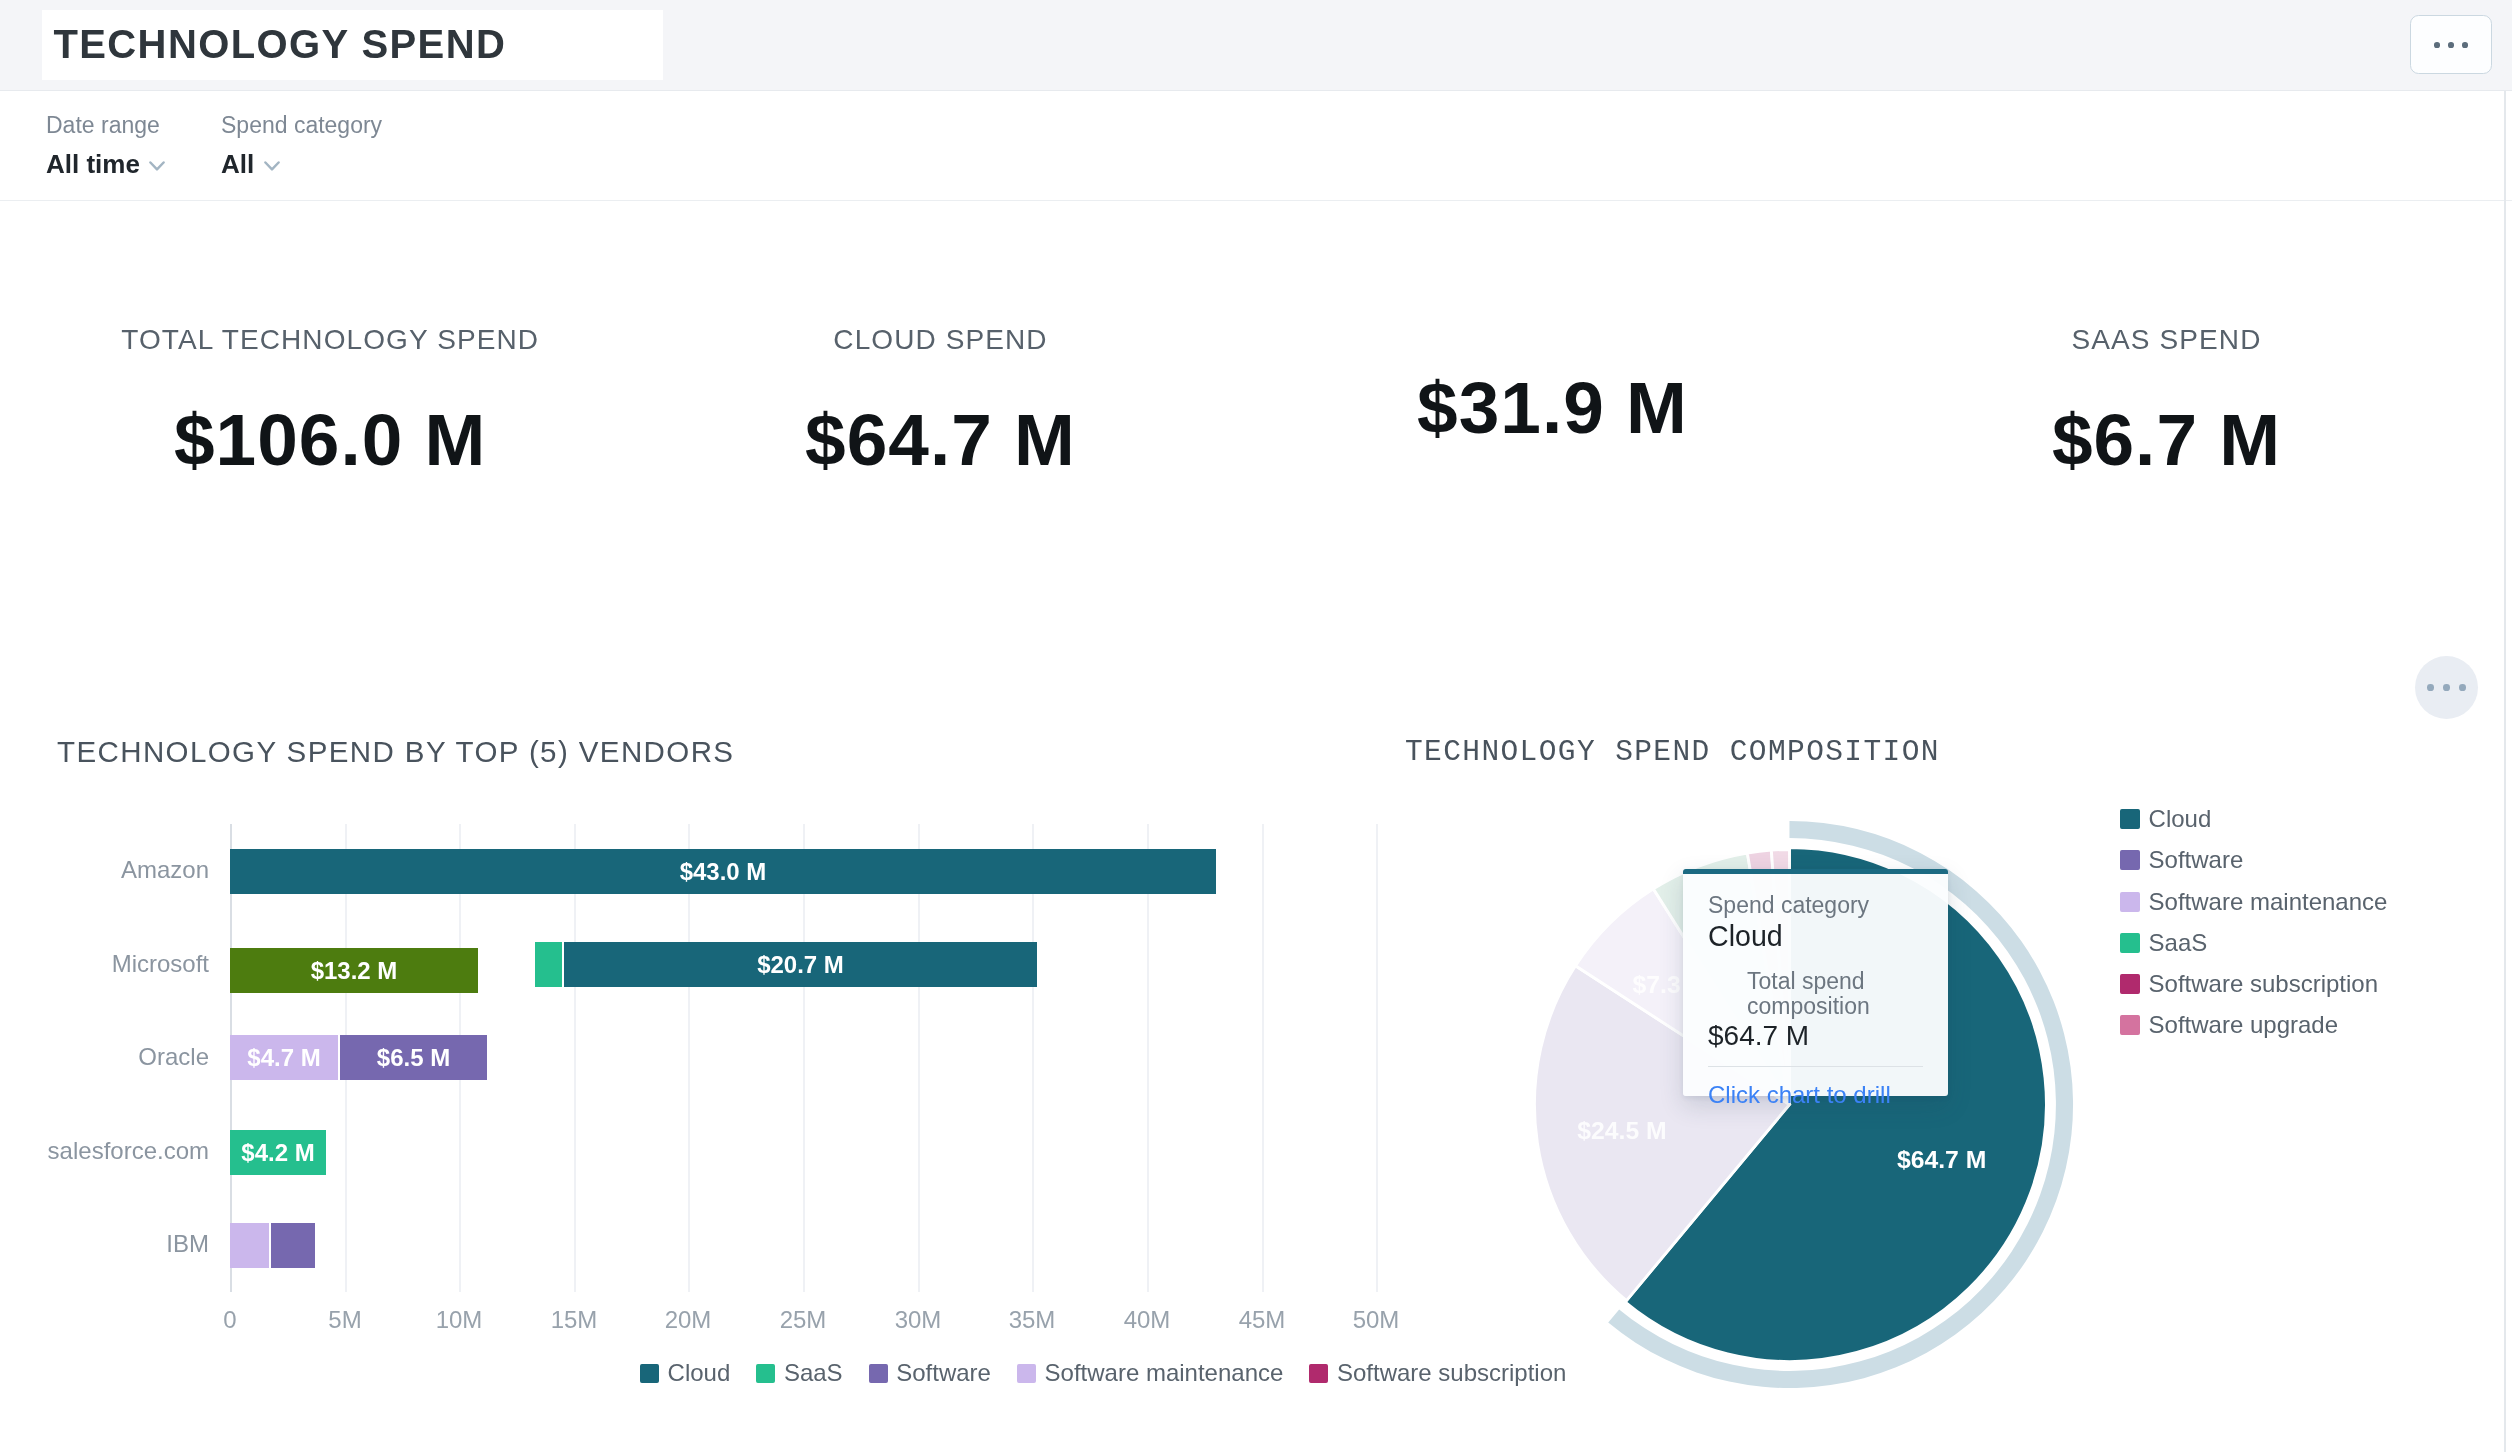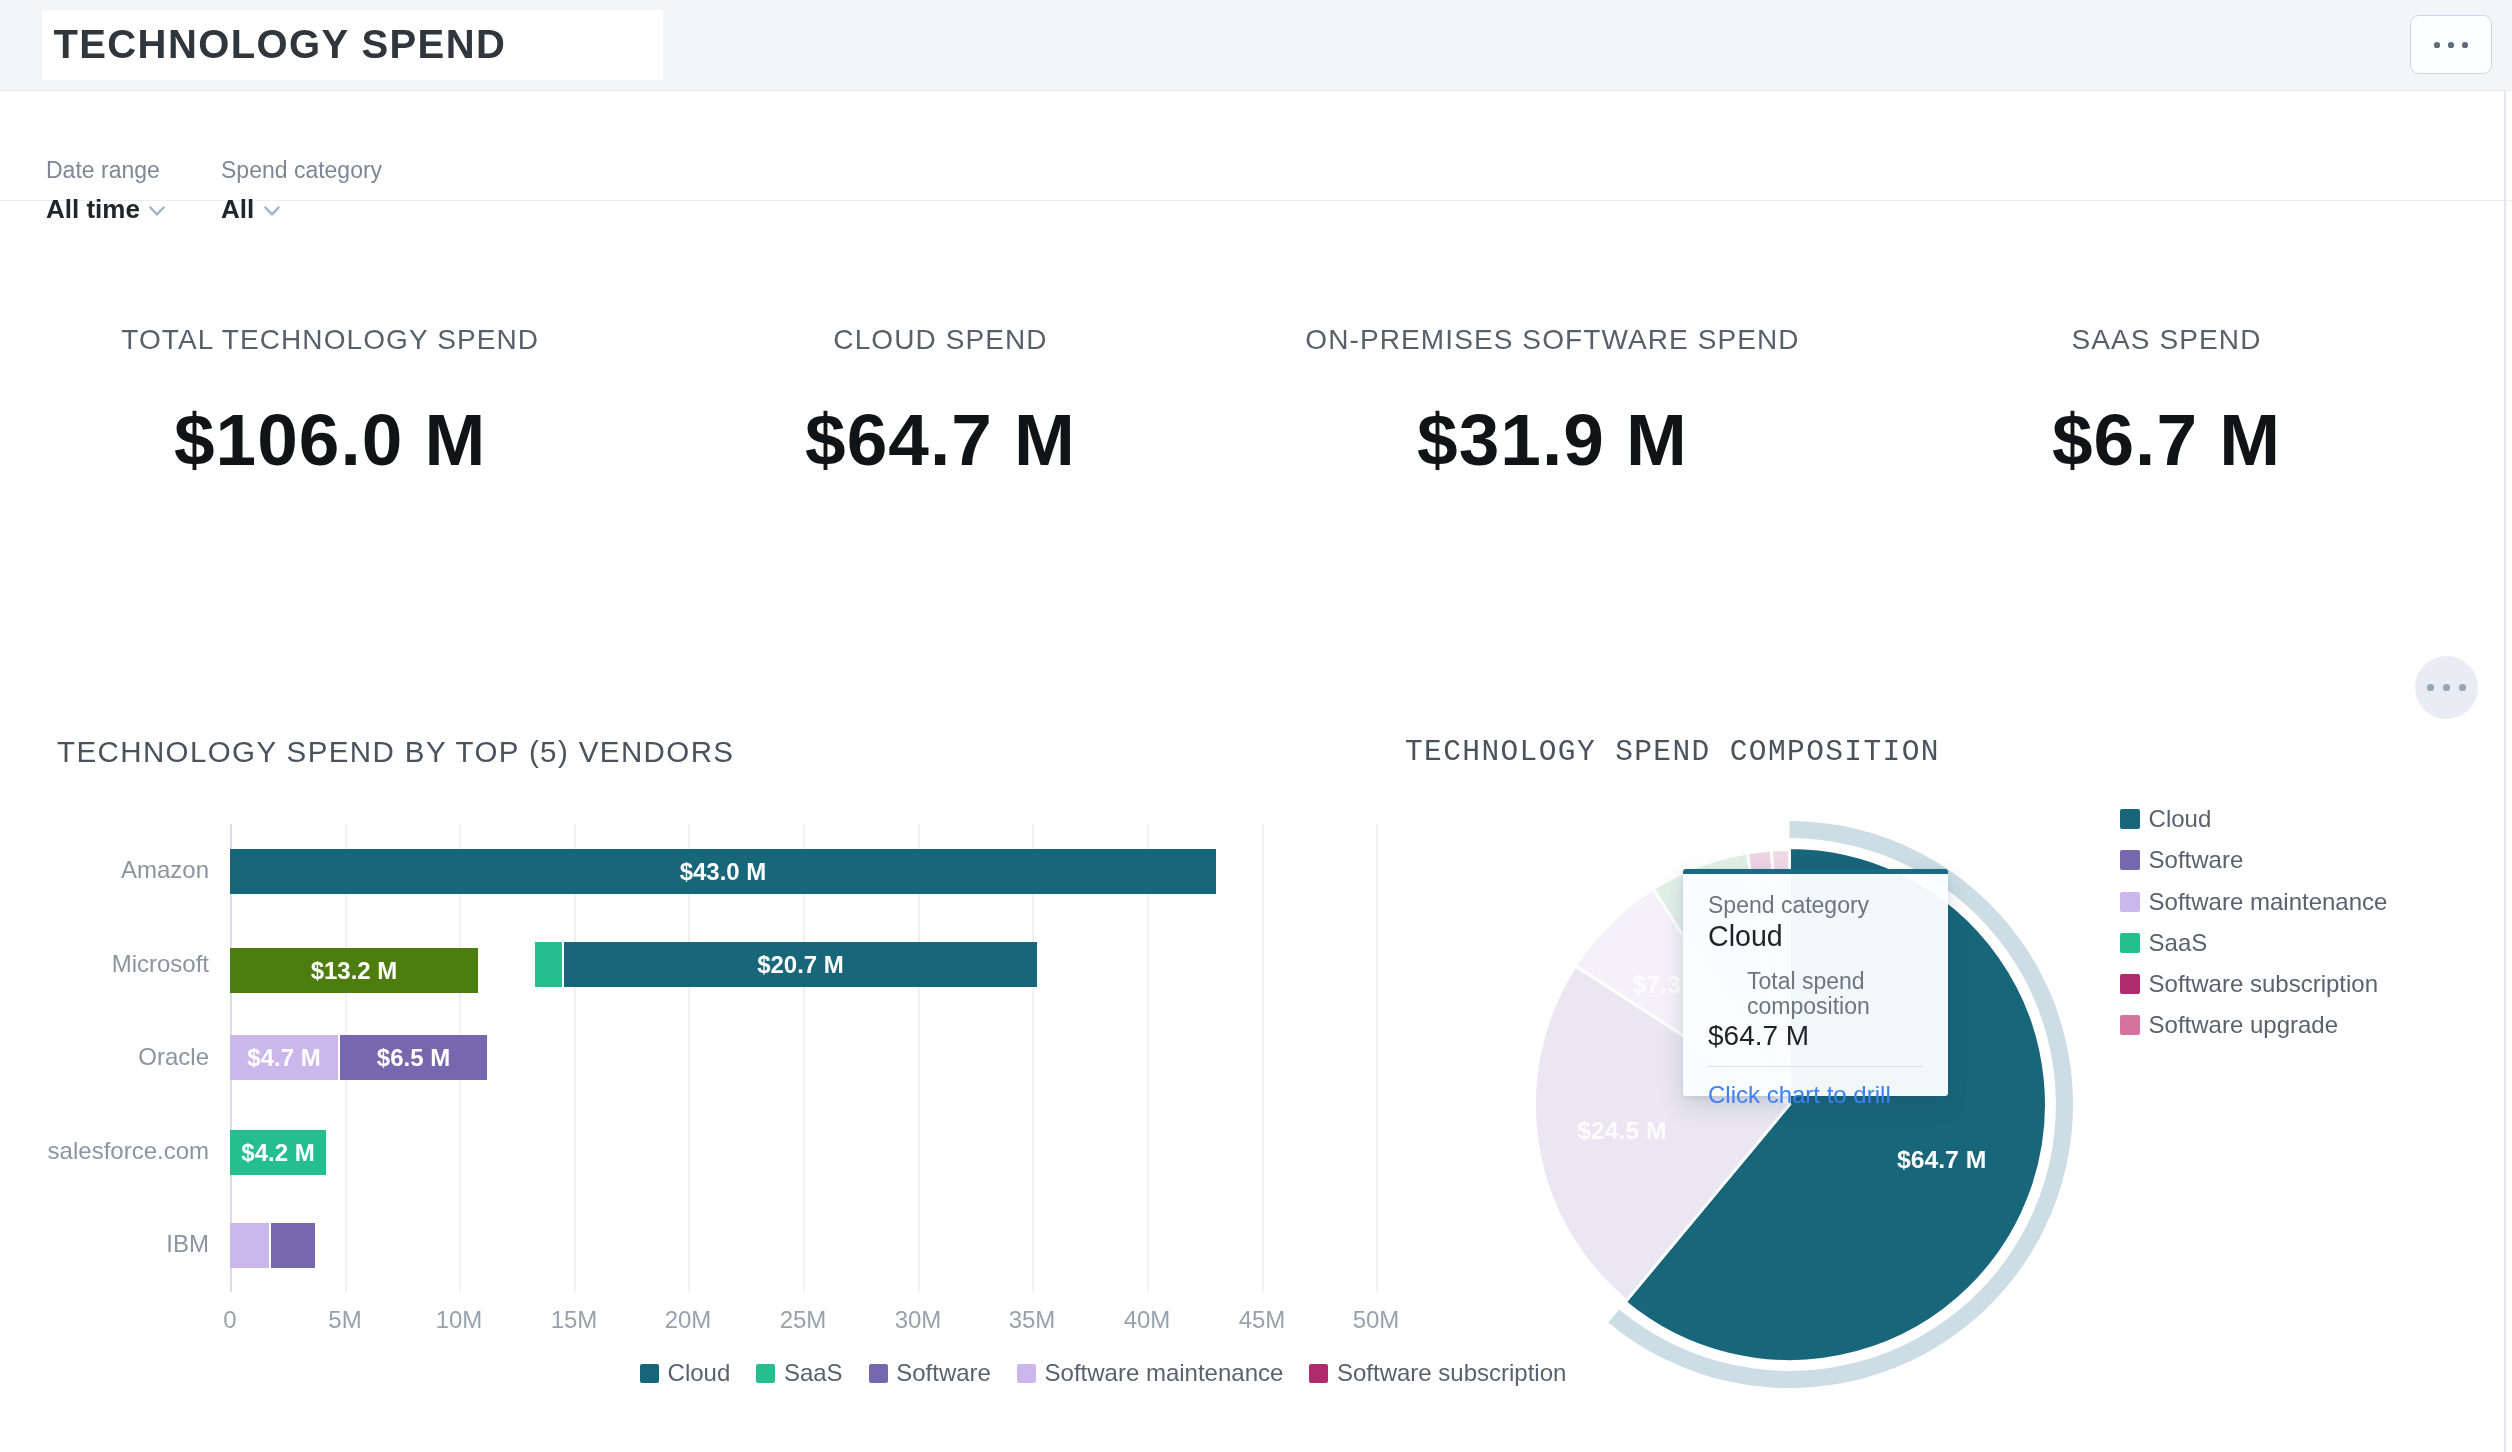--- a/index.html
+++ b/index.html
@@ -15,21 +15,21 @@
   .more-btn{position:absolute;left:2410px;top:15.2px;width:82px;height:59px;background:#fdfeff;
             border:1.9px solid #cbd8e1;border-radius:8.6px;display:flex;align-items:center;
             justify-content:center;cursor:pointer;padding:0;}
   .dots{display:flex;gap:8.6px;}
   .dots i{width:5.7px;height:5.7px;border-radius:50%;background:#5c6d7c;display:block;}
 
   
   .filter-bar{position:absolute;left:0;top:91px;width:2512px;height:110px;background:#fff;
               border-bottom:1.9px solid #ebeef1;box-sizing:border-box;}
   .filter{position:absolute;top:21px;}
-  .f-label{font-size:23px;color:#7e8894;margin-top:45px;}
+  .f-label{font-size:23px;color:#7e8894;}
   .f-value{margin-top:9.5px;display:flex;align-items:center;gap:9.5px;font-size:26px;
            font-weight:bold;color:#20262c;cursor:pointer;}
   .chev{margin-top:3.8px;}
 
   
   .kpi{position:absolute;top:324px;width:647px;text-align:center;}
   .kpi-label{font-size:28px;color:#57616b;letter-spacing:1.1px;}
   .kpi-value{margin-top:44px;font-size:73px;font-weight:bold;color:#101417;letter-spacing:1px;line-height:80px;}
 
   
@@ -120,21 +120,20 @@
   <div id="kpi-row">
       <div class="kpi" style="left: 6.7px;">
         <div class="kpi-label">TOTAL TECHNOLOGY SPEND</div>
         <div class="kpi-value">$106.0 M</div>
       </div>
       <div class="kpi" style="left: 617px;">
         <div class="kpi-label">CLOUD SPEND</div>
         <div class="kpi-value">$64.7 M</div>
       </div>
       <div class="kpi" style="left: 1229px;">
-        <div class="kpi-label">ON-PREMISES SOFTWARE SPEND</div>
         <div class="kpi-value">$31.9 M</div>
       </div>
       <div class="kpi" style="left: 1843px;">
         <div class="kpi-label">SAAS SPEND</div>
         <div class="kpi-value">$6.7 M</div>
       </div>
     </div>
 
   <div class="chart-title" id="bar-title">TECHNOLOGY SPEND BY TOP (5) VENDORS</div>
   <div id="bar-plot">

